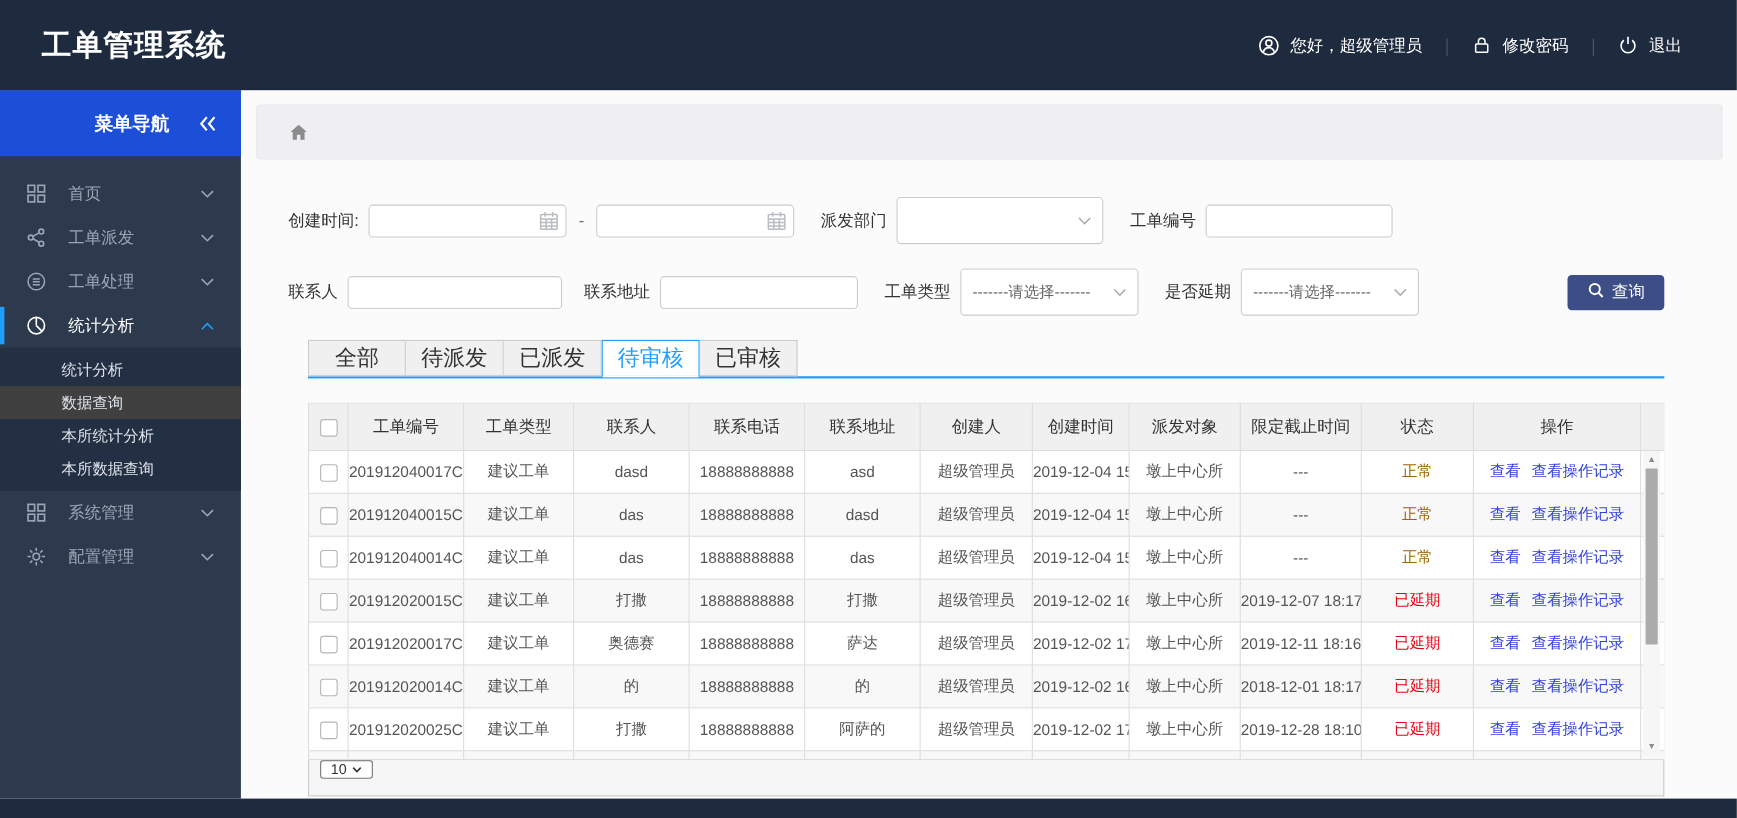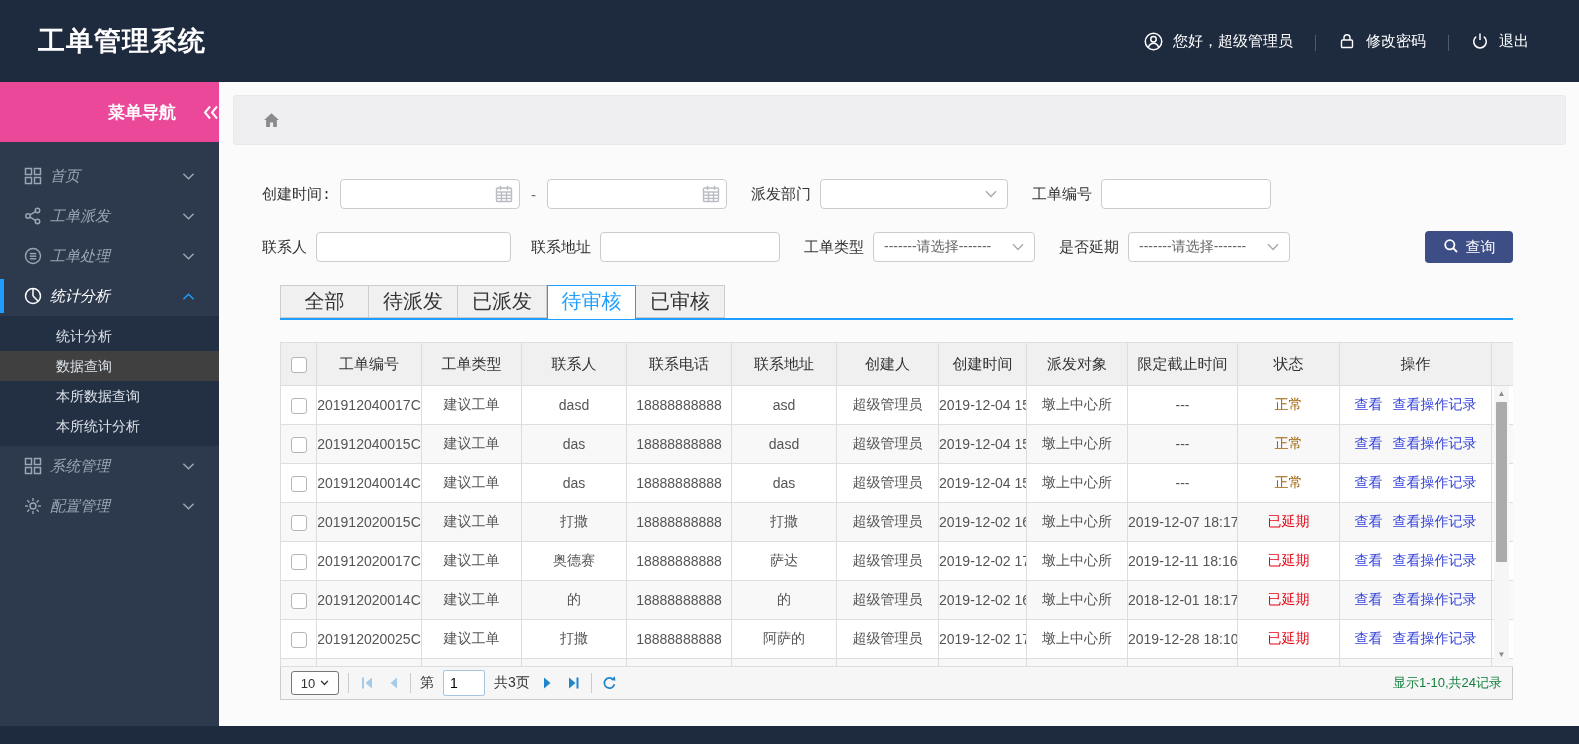--- a/index.html
+++ b/index.html
@@ -13,49 +13,49 @@
   .topbar-right { display:flex; align-items:flex-end; margin-right:28px; color:#fff; font-size:15px; }
   .top-item { display:flex; align-items:center; gap:10px; padding:0 22px; cursor:pointer; white-space:nowrap; }
   .top-divider { width:1px; height:16px; background:#4a5a72; }
   .topbar svg { display:block; }
 
   
   .middle { flex:1; display:flex; min-height:0; }
 
   
   .sidebar { flex:0 0 219px; background:#2d3a4d; display:flex; flex-direction:column; }
-  .nav-title { height:60px; background:#ec4899; color:#fff; font-size:17px; font-weight:bold; display:flex; align-items:center; justify-content:flex-end; gap:26px; }
+  .nav-title { height:60px; background:#1d4ed8; color:#fff; font-size:17px; font-weight:bold; display:flex; align-items:center; justify-content:flex-end; padding-right:22px; gap:26px; }
   .nav-title .collapse { display:flex; color:#fff; cursor:pointer; }
   .side-nav { padding-top:14px; }
   .side-item { height:40px; display:flex; align-items:center; color:#9aa6b5; font-size:15px; cursor:pointer; position:relative; padding-left:24px; }
   .side-item .s-icon { width:20px; display:flex; align-items:center; }
-  .side-item .s-label { margin-left:6px; flex:1;font-style:italic; }
+  .side-item .s-label { margin-left:18px; flex:1; }
   .side-item .s-chev { margin-right:24px; display:flex; }
   .side-item.active { color:#fff; }
   .side-item.active::before { content:""; position:absolute; left:0; top:3px; bottom:3px; width:4px; background:#1e9fff; }
   .side-item.active .s-chev { color:#1e9fff; }
   .submenu { background:#232f42; padding:5px 0; }
   .sub-item { height:30px; line-height:30px; padding-left:56px; color:#dde3ea; font-size:14px; cursor:pointer; }
   .sub-item.active { background:#404040; }
 
   
   .content { flex:1; display:flex; flex-direction:column; min-width:0; }
   .breadcrumb { margin:13px 13px 0 14px; height:50px; background:#efeff1; border:1px solid #e9e9eb; border-radius:3px; display:flex; align-items:center; padding-left:28px; color:#8b8b8b; }
   .breadcrumb .home { cursor:pointer; display:flex; }
 
   .filters { margin:34px 66px 0 43px; font-size:15px; color:#333; }
   .f-row { display:flex; align-items:center; margin-bottom:22px; }
-  .f-label { margin-right:9px; white-space:nowrap;font-family:Liberation Mono, monospace; }
+  .f-label { margin-right:9px; white-space:nowrap; }
   .t-input { height:30px; border:1px solid #ccc; border-radius:4px; background:#fff; font-size:14px; color:#333; outline:none; padding:0 9px; font-family:inherit; }
   .date-wrap { position:relative; width:180px; }
   .date-wrap input { width:100%; padding-right:32px; }
   .date-icon { position:absolute; right:7px; top:6px; color:#b9bcc0; display:flex; }
   .dash { margin:0 11px; color:#666; }
   .gap24 { width:24px; } .gap20 { width:20px; }
-  .sel { height:30px; border:1px solid #ccc; border-radius:4px; background:#fff; display:flex; align-items:center; justify-content:space-between; padding:0 10px; color:#666; font-size:14px; cursor:pointer; }
+  .sel { height:43px; border:1px solid #ccc; border-radius:4px; background:#fff; display:flex; align-items:center; justify-content:space-between; padding:0 10px; color:#666; font-size:14px; cursor:pointer; }
   .sel .caret { color:#a9a9a9; display:flex; margin-left:8px; }
   .w188 { width:188px; } .w195 { width:195px; } .w180 { width:180px; } .w170 { width:170px; } .w160 { width:162px; }
   .btn-search { margin-left:auto; height:32px; width:88px; background:#3d4d85; border:none; border-radius:4px; color:#fff; font-size:15px; display:flex; align-items:center; justify-content:center; gap:7px; cursor:pointer; font-family:inherit; }
 
   
   .tabs { margin:0 66px 0 61px; display:flex; border-bottom:2px solid #1e9fff; }
   .tab { min-width:89px; height:33px; display:flex; align-items:center; justify-content:center; font-size:20px; color:#333; background:#f0f0f1; border:1px solid #ccc; border-left:none; cursor:pointer; }
   .tab:first-child { border-left:1px solid #ccc; }
   .tab.active { background:#fff; border:1px solid #1e9fff; color:#1e9fff; position:relative; }
   .tab.active::after { content:""; position:absolute; left:0; right:0; bottom:-2px; height:2px; background:#fff; }
@@ -74,21 +74,21 @@
   .status-delayed { color:#e60012; }
   .link { color:#3342d9; cursor:pointer; margin:0 5px; }
 
   
   .vscroll { position:absolute; top:44px; right:4px; bottom:3px; width:15px; background:#f6f6f6; }
   .vs-arrow { position:absolute; left:0; right:0; text-align:center; font-size:8px; color:#8a8a8a; line-height:12px; height:12px; cursor:pointer; }
   .vs-up { top:2px; } .vs-down { bottom:2px; }
   .vs-thumb { position:absolute; top:16px; left:2px; width:11px; height:160px; background:#ababab; border-radius:1px; cursor:pointer; }
 
   
-  .pagination { margin:0 66px 0 61px; height:33px; border:1px solid #ccc; border-top:none; background:#f6f6f7; display:flex; align-items:center; padding:0 10px; gap:9px; font-size:14px; color:#333; }
+  .pagination { margin:0 66px 0 61px; height:33px; border:1px solid #ccc; border-top:none; background:#f6f6f7; display:flex; padding:0 10px; gap:9px; font-size:14px; color:#333;flex-direction:column; }
   .pg-select { width:48px; height:24px; background:#fff; border:1px solid #767676; border-radius:3px; display:flex; align-items:center; justify-content:center; gap:5px; font-size:13px; cursor:pointer; }
   .pg-select .caret { display:flex; color:#333; }
   .pg-sep { width:1px; height:20px; background:#ccc; }
   .pg-ico { width:17px; height:17px; display:flex; align-items:center; justify-content:center; cursor:pointer; }
   .ico-disabled { color:#a6cbe8; }
   .ico-enabled { color:#1f86c9; }
   .pg-input { width:42px; height:26px; border:1px solid #a7c4de; border-radius:2px; padding-left:6px; font-size:14px; outline:none; background:#fff; font-family:inherit; }
   .pg-summary { margin-left:auto; font-size:13px; color:#15803d; }
 
   .bottombar { flex:0 0 18px; background:#1e2b3f; }
@@ -207,22 +207,22 @@
             <span class="s-label">统计分析</span>
             <span class="s-chev">
               <svg width="13" height="9" viewBox="0 0 14 9" fill="none" stroke="currentColor" stroke-width="1.6">
                 <path d="M1.5,7.5L7,2L12.5,7.5"></path>
               </svg>
             </span>
           </div>
           <div class="submenu">
             <div class="sub-item">统计分析</div>
             <div class="sub-item active">数据查询</div>
+            <div class="sub-item">本所统计分析</div>
             <div class="sub-item">本所数据查询</div>
-            <div class="sub-item">本所统计分析</div>
           </div>
           <div class="side-item">
             <span class="s-icon">
               <svg width="18" height="18" viewBox="0 0 18 18" fill="none" stroke="currentColor" stroke-width="1.5">
                 <rect x="1.5" y="1.5" width="6" height="6"></rect>
                 <rect x="10.5" y="1.5" width="6" height="6"></rect>
                 <rect x="1.5" y="10.5" width="6" height="6"></rect>
                 <rect x="10.5" y="10.5" width="6" height="6"></rect>
               </svg>
             </span>

